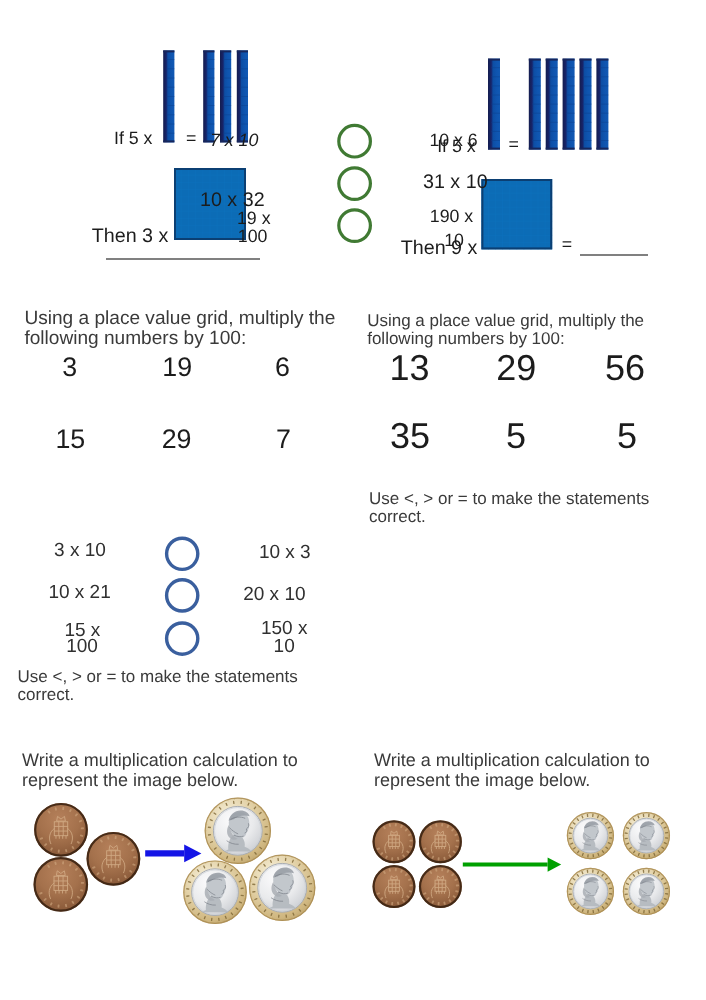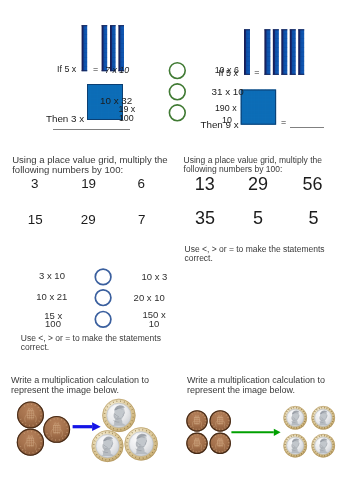--- a/index.html
+++ b/index.html
@@ -294,21 +294,21 @@
   <div class="abs num numsm" style="left:18.7px;top:38px;width:20px;text-align:center;">13</div>
   <div class="abs num numsm" style="left:72.1px;top:38px;width:20px;text-align:center;">29</div>
   <div class="abs num numsm" style="left:126.5px;top:38px;width:20px;text-align:center;">56</div>
   <div class="abs num numsm" style="left:19px;top:72.3px;width:20px;text-align:center;">35</div>
   <div class="abs num numsm" style="left:72px;top:72.3px;width:20px;text-align:center;">5</div>
   <div class="abs num numsm" style="left:127.5px;top:72.3px;width:20px;text-align:center;">5</div>
   <div class="abs ptext ptext-s" style="left:8.5px;top:104.5px;">Use &lt;, &gt; or = to make the statements</div>
   <div class="abs ptext ptext-s" style="left:8.5px;top:113.5px;">correct.</div>
 </div>
 
-<div class="abs" style="left:12px;top:255px;width:176px;height:110px;padding-left:20px;">
+<div class="abs" style="left:0;top:255px;width:176px;height:110px;padding-left:20px;">
   <div class="abs expr" style="left:20px;top:15.8px;width:40px;text-align:center;">3 x 10</div>
   <div class="abs expr" style="left:122.4px;top:16.7px;width:40px;text-align:center;">10 x 3</div>
   <div class="abs expr" style="left:19.8px;top:36.9px;width:40px;text-align:center;">10 x 21</div>
   <div class="abs expr" style="left:121.6px;top:37.7px;width:40px;text-align:left;">20 x 10</div>
   <div class="abs expr" style="left:21.2px;top:55.6px;width:40px;text-align:center;">15 x</div>
   <div class="abs expr" style="left:21px;top:64.2px;width:40px;text-align:center;">100</div>
   <div class="abs expr" style="left:122.1px;top:54.8px;width:40px;text-align:center;">150 x</div>
   <div class="abs expr" style="left:122.1px;top:63.9px;width:40px;text-align:center;">10</div>
   <svg style="position:absolute;left:0;top:0;" width="176" height="110">
       <circle cx="91.1" cy="21.9" r="7.8" fill="none" stroke="#3a5f9e" stroke-width="1.7"></circle>

